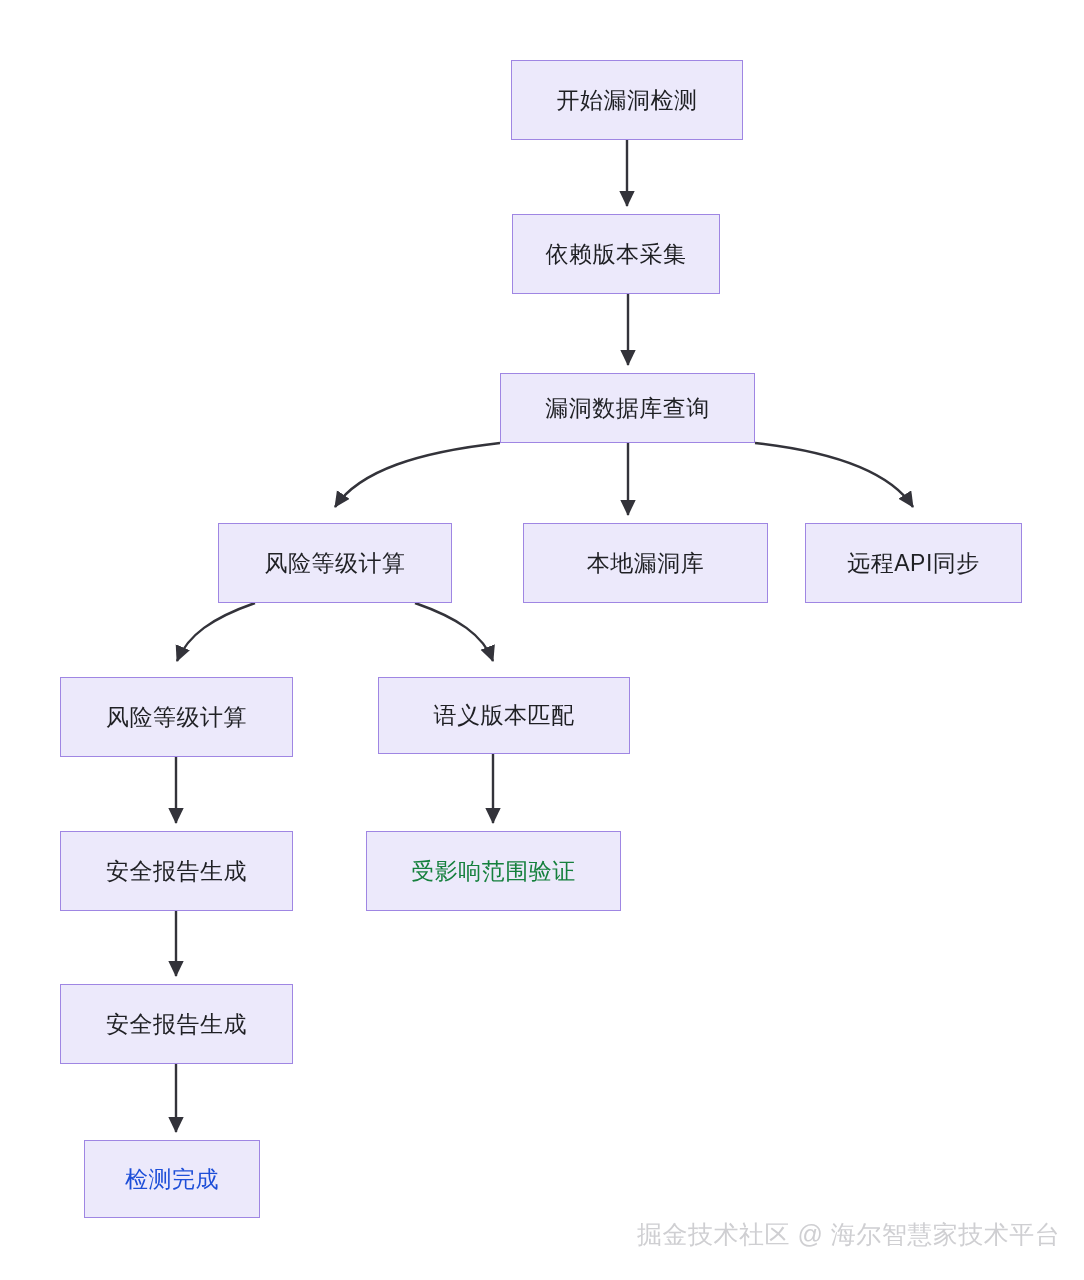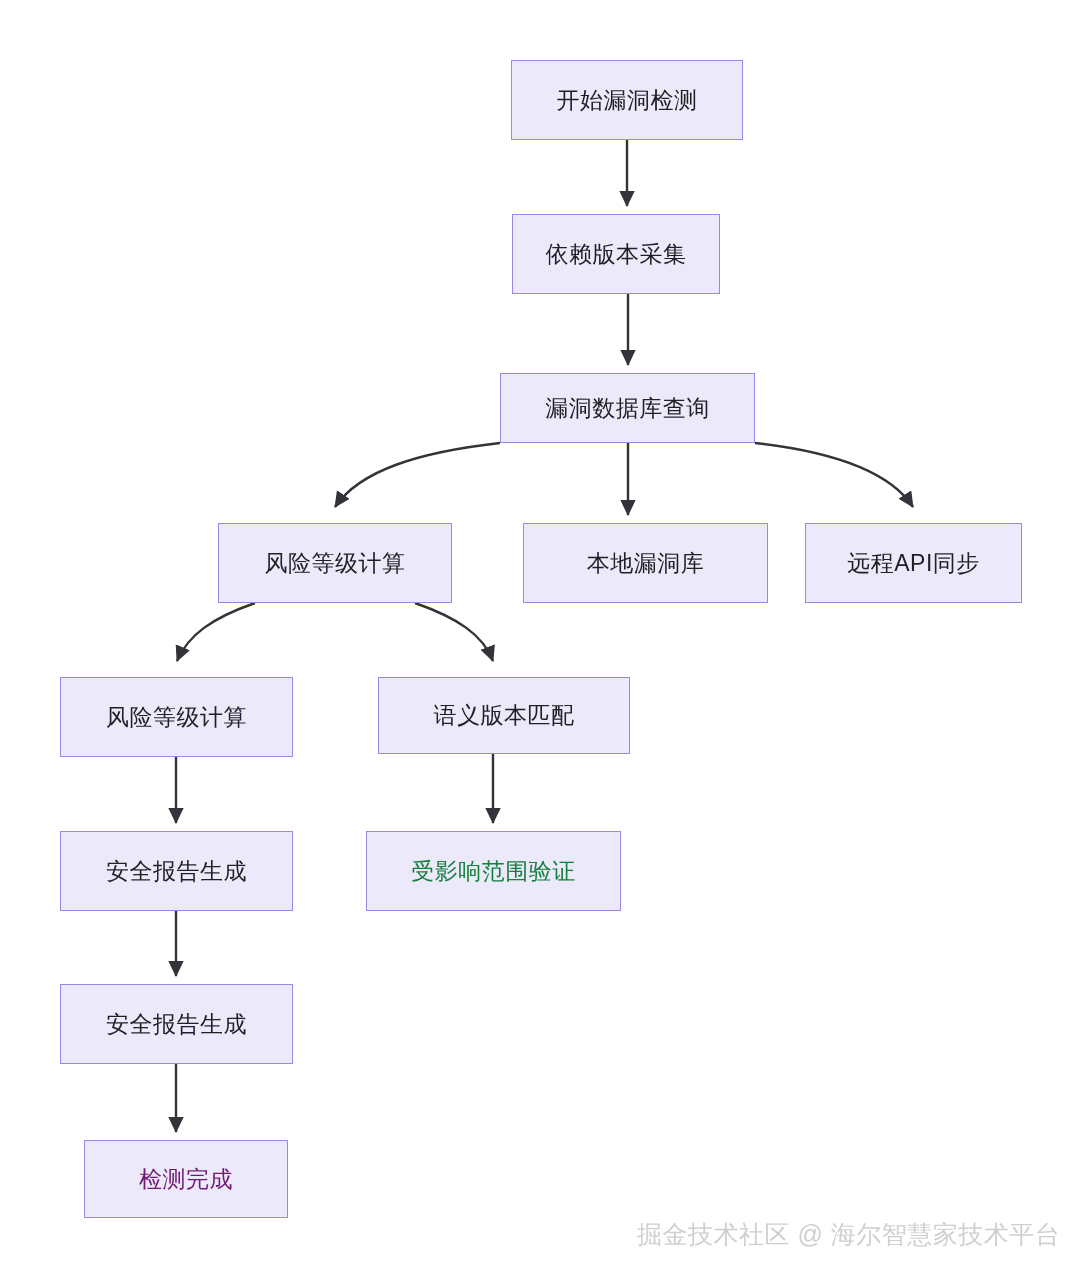--- a/index.html
+++ b/index.html
@@ -105,20 +105,20 @@
       </div>
       <div class="node" style="left: 60px; top: 831px; width: 233px; height: 80px; background: rgb(236, 233, 251); border-color: rgb(159, 134, 227); color: rgb(31, 32, 36);">
         <span class="node-label">安全报告生成</span>
       </div>
       <div class="node" style="left: 366px; top: 831px; width: 255px; height: 80px; background: rgb(236, 233, 251); border-color: rgb(159, 134, 227); color: #15803d;">
         <span class="node-label">受影响范围验证</span>
       </div>
       <div class="node" style="left: 60px; top: 984px; width: 233px; height: 80px; background: rgb(236, 233, 251); border-color: rgb(159, 134, 227); color: rgb(31, 32, 36);">
         <span class="node-label">安全报告生成</span>
       </div>
-      <div class="node" style="left: 84px; top: 1140px; width: 204px; height: 78px; background: rgb(236, 233, 251); border-color: rgb(159, 134, 227); color: #701a75;">
+      <div class="node" style="left: 84px; top: 1140px; width: 176px; height: 78px; background: rgb(236, 233, 251); border-color: rgb(159, 134, 227); color: #1d4ed8;">
         <span class="node-label">检测完成</span>
       </div>
     </div>
 
   <div id="watermark">掘金技术社区 @ 海尔智慧家技术平台</div>
 
 </div>
 
 </body></html>

